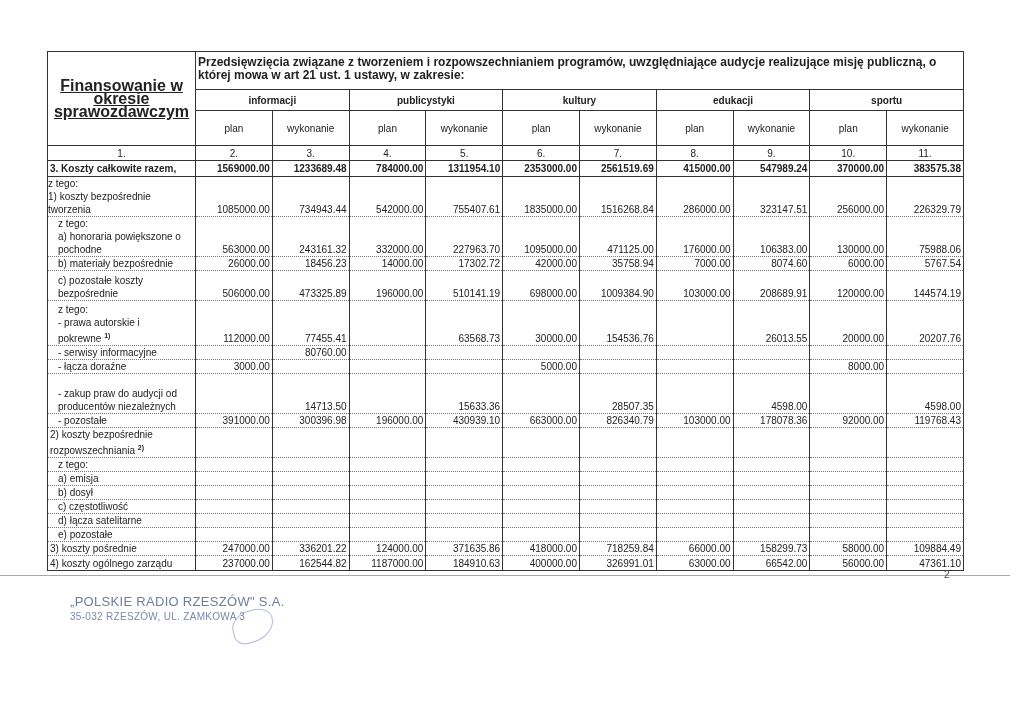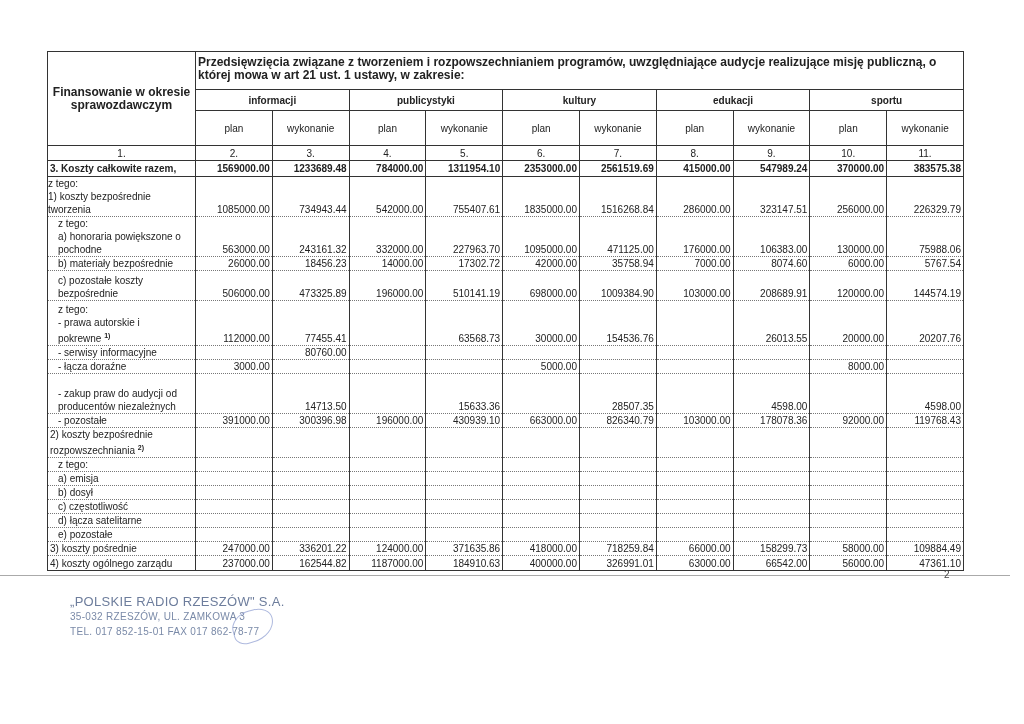--- a/index.html
+++ b/index.html
@@ -4,21 +4,21 @@
 <style>
   html, body { margin:0; padding:0; background:#fff; }
   body { width:1024px; height:724px; position:relative; overflow:hidden; font-family:"Liberation Sans", sans-serif; color:#222; }
   .tbl { position:absolute; left:47px; top:51px; border-collapse:collapse; table-layout:fixed; font-size:10px; }
   .tbl td { border-left:1px solid #333; border-right:1px solid #333; padding:0 2px; overflow:hidden; white-space:nowrap; line-height:13px; }
   .tbl col.lab { width:148px; }
   .tbl col.num { width:76.8px; }
   .hdr td { border:1px solid #333; text-align:center; }
   .hdr .bold { font-weight:bold; }
   .title-cell { text-align:left !important; font-weight:bold; font-size:12px; line-height:13px; vertical-align:top; padding-top:4px !important; white-space:normal !important; }
-  .fin { font-weight:bold; font-size:12px; white-space:normal !important; line-height:14px; }
+  .fin { font-weight:bold; font-size:16px; white-space:normal !important; line-height:14px;text-decoration:underline; }
   .total td { font-weight:bold; border-top:1px solid #3b82f6; border-bottom:1.5px solid #333; }
   .row td { border-bottom:1px dotted #777; vertical-align:bottom; }
   .row td.num, .total td.num { text-align:right; }
   .row td.lab { white-space:normal; text-align:left; }
   .row.last td { border-bottom:1px solid #333; }
   .ind { padding-left:10px !important; }
   sup { font-size:7px; font-weight:bold; }
   .page-line { position:absolute; left:0; top:575px; width:1010px; height:1px; background:#aaa; }
   .page-num { position:absolute; left:944px; top:569px; font-size:10px; color:#444; }
   .stamp { position:absolute; left:70px; top:594px; color:#7a8aa8; font-size:10px; line-height:15px; letter-spacing:0.3px; }
@@ -328,15 +328,14 @@
       </tr>
     </tbody>
 </table>
 
 <div class="page-line"></div>
 <div class="page-num">2</div>
 
 <div class="stamp">
   <div class="s1">„POLSKIE RADIO RZESZÓW" S.A.</div>
   <div>35-032 RZESZÓW, UL. ZAMKOWA 3</div>
-  <div>TEL. 017 852-15-01  FAX 017 862-78-77</div>
 </div>
 <div class="sig"></div>
 
 </body></html>

